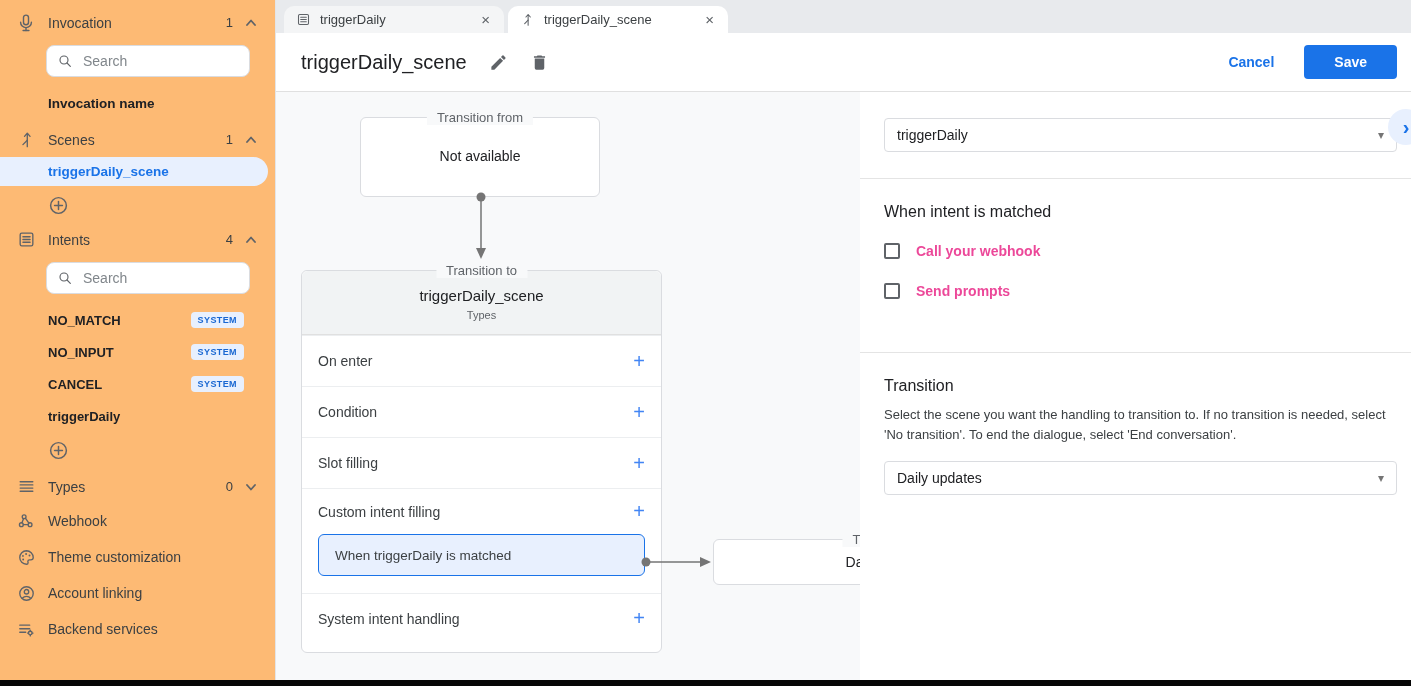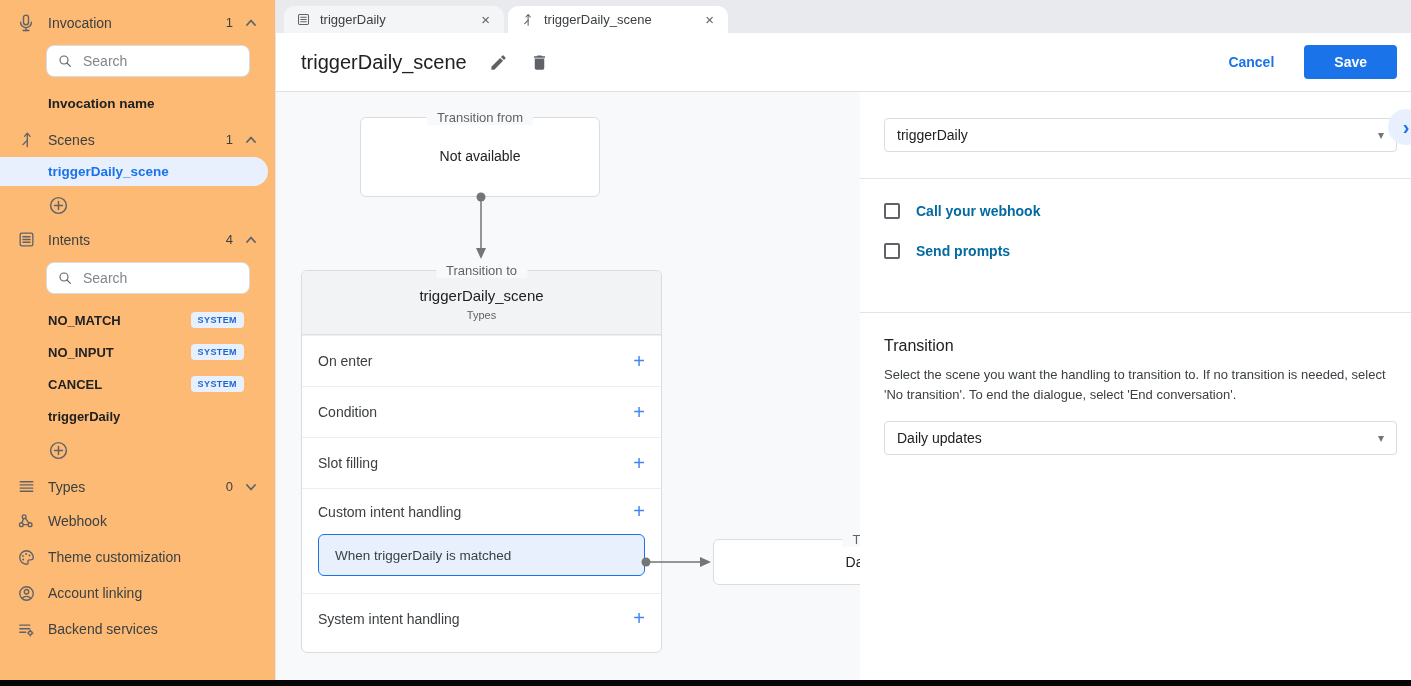--- a/index.html
+++ b/index.html
@@ -85,21 +85,21 @@
   .p-h { font-size:16px; color:#202124; font-weight:normal; }
   .dropdown { height:34px; border:1px solid #dadce0; border-radius:4px; display:flex; align-items:center; justify-content:space-between; padding:0 12px; font-size:14px; color:#202124; cursor:pointer; background:#fff; }
   .dd-caret { color:#757575; font-size:12px; }
   .sec-intent { padding-top:26px; padding-bottom:26px; border-bottom:1px solid #e4e4e4; }
   .sec-intent .p-h { margin-bottom:24px; }
   .sec-matched { padding-top:24px; padding-bottom:53px; border-bottom:1px solid #e4e4e4; }
   .sec-matched .p-h { margin-bottom:22px; }
   .cbrow { display:flex; align-items:center; margin-bottom:24px; cursor:pointer; }
   .cbrow:last-child { margin-bottom:0; }
   .cb { width:16px; height:16px; border:2px solid #5f6368; border-radius:2px; margin-right:16px; background:#fff; }
-  .cb-label { font-size:14px; font-weight:bold; color:#0369a1; }
+  .cb-label { font-size:14px; font-weight:bold; color:#ec4899; }
   .sec-transition { padding-top:24px; }
   .sec-transition .p-h { margin-bottom:10px; }
   .p-desc { font-size:13px; color:#3c4043; line-height:1.55; max-width:518px; margin-bottom:16px; }
   .collapse-btn { position:absolute; top:17px; left:528px; width:36px; height:36px; border-radius:50%; background:#e8f0fe; color:#1a73e8; display:flex; align-items:center; justify-content:center; font-size:20px; font-weight:bold; cursor:pointer; }
 
   .bottom-bar { position:absolute; left:0; right:0; bottom:0; height:6px; background:#060606; }
 
   svg.oicon { display:block; }
   svg.oicon .st { fill:none; stroke:#5f6368; stroke-width:1.7; stroke-linecap:round; stroke-linejoin:round; }
   svg.oicon .fl { fill:#5f6368; stroke:none; }
@@ -357,21 +357,21 @@
           <div class="srow">
             <span>Condition</span>
             <span class="plus">+</span>
           </div>
           <div class="srow">
             <span>Slot filling</span>
             <span class="plus">+</span>
           </div>
           <div class="srow-custom">
             <div class="crow-head">
-              <span>Custom intent handling</span>
+              <span>Custom intent filling</span>
               <span class="plus">+</span>
             </div>
             <div class="chip">When triggerDaily is matched</div>
           </div>
           <div class="srow" style="height:50px;">
             <span>System intent handling</span>
             <span class="plus">+</span>
           </div>
         </div>
 
@@ -395,20 +395,21 @@
         </div>
 
         <div class="p-section sec-intent">
           <div class="dropdown">
             <span>triggerDaily</span>
             <span class="dd-caret">▾</span>
           </div>
         </div>
 
         <div class="p-section sec-matched">
+          <div class="p-h">When intent is matched</div>
           <div class="cbrow">
             <span class="cb"></span>
             <span class="cb-label">Call your webhook</span>
           </div>
           <div class="cbrow">
             <span class="cb"></span>
             <span class="cb-label">Send prompts</span>
           </div>
         </div>
 

